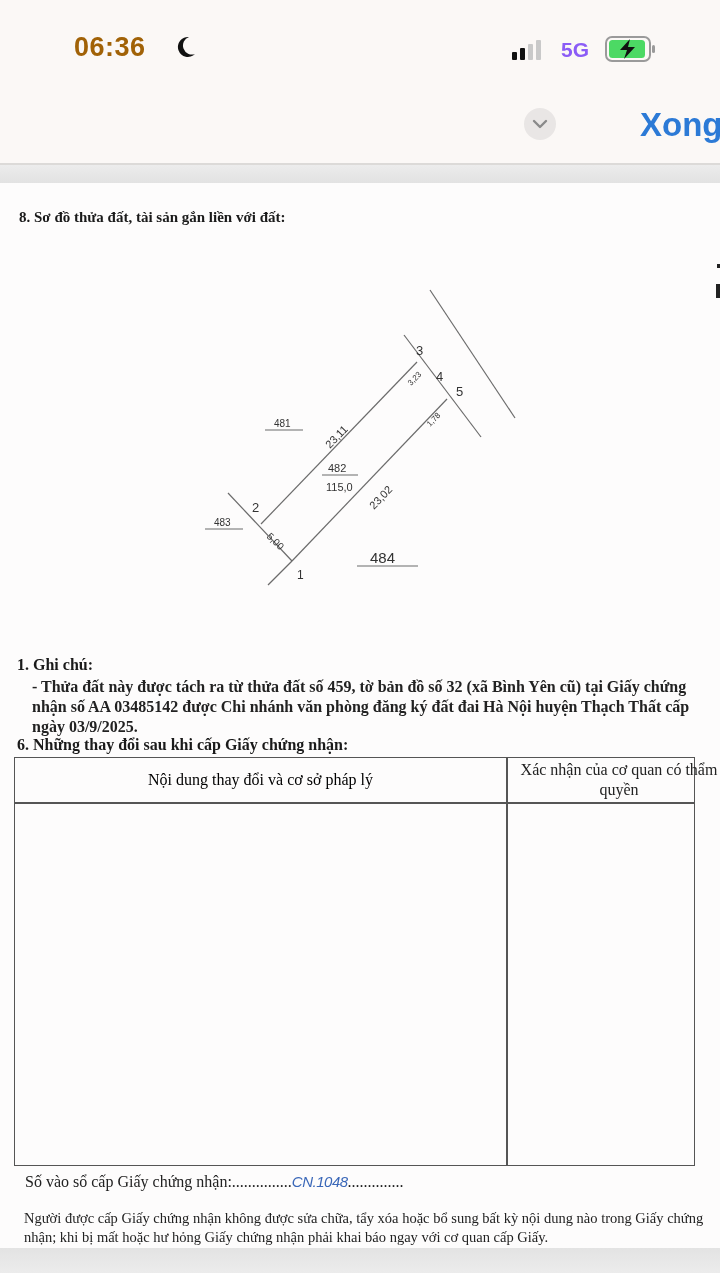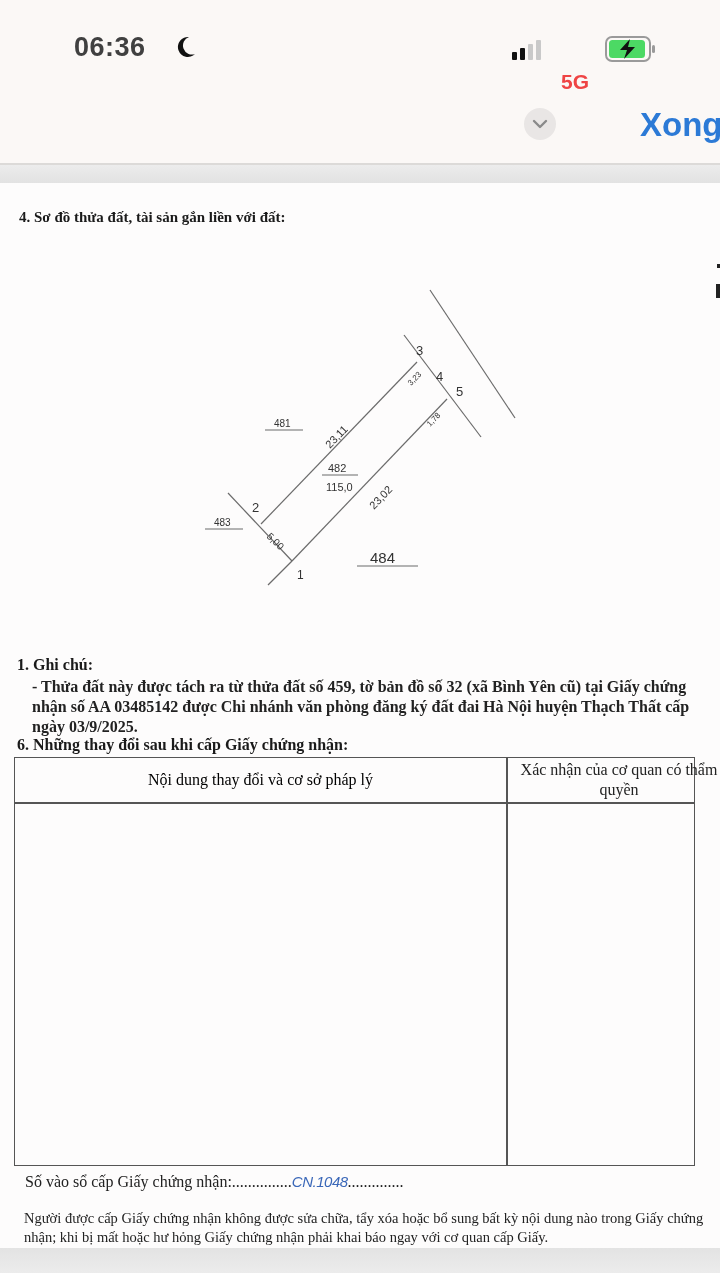--- a/index.html
+++ b/index.html
@@ -1,24 +1,24 @@
 <!DOCTYPE html>
 <html><head>
   <meta charset="utf-8">
   <style>
     * { box-sizing: border-box; margin: 0; padding: 0; }
     html, body { width: 720px; height: 1273px; overflow: hidden; background: #fbf8f6; }
     body { position: relative; font-family: "Liberation Sans", sans-serif; }
 
     .status-bar { position: absolute; top: 0; left: 0; width: 720px; height: 95px; }
-    .time { position: absolute; left: 74px; top: 32px; font-size: 27px; font-weight: bold; color: #404040; letter-spacing: 0.5px; }
+    .time { position: absolute; left: 74px; top: 32px; font-size: 27px; font-weight: bold; color: #a16207; letter-spacing: 0.5px; }
     .moon { position: absolute; left: 176px; top: 35px; width: 20px; height: 24px; }
     .signal { position: absolute; left: 512px; top: 40px; display: flex; align-items: flex-end; gap: 3px; }
     .signal span { display: block; width: 5px; border-radius: 1px; }
-    .net { position: absolute; left: 561px; top: 38px; font-size: 21px; font-weight: bold; color: #ef4444; margin-top: 32px; }
+    .net { position: absolute; left: 561px; top: 38px; font-size: 21px; font-weight: bold; color: #8b5cf6; }
     .battery { position: absolute; left: 605px; top: 36px; width: 52px; height: 26px; }
 
     .nav-bar { position: absolute; top: 95px; left: 0; width: 720px; height: 70px; }
     .doc-title { position: absolute; left: 33px; top: 12px; font-size: 33px; font-weight: bold; color: #111; white-space: nowrap; letter-spacing: 0.3px; }
     .title-chevron { position: absolute; left: 524px; top: 13px; width: 32px; height: 32px; border-radius: 50%; background: #e9e6e5; display: flex; align-items: center; justify-content: center; }
     .done-btn { position: absolute; left: 600px; top: 11px; font-size: 33px; font-weight: bold; color: #2c7ad6; margin-left: 40px; }
 
     .nav-divider { position: absolute; top: 163px; left: 0; width: 720px; height: 2px; background: #dcdad8; }
     .gray-strip { position: absolute; top: 165px; left: 0; width: 720px; height: 18px; background: linear-gradient(#ececec, #e2e2e2); }
 
@@ -76,21 +76,21 @@
     <svg width="16" height="10" viewBox="0 0 16 10">
       <path d="M2 2 L8 8 L14 2" fill="none" stroke="#8a8a8a" stroke-width="2.4" stroke-linecap="round" stroke-linejoin="round"></path>
     </svg>
   </div>
   <span class="done-btn">Xong</span>
 </div>
 <div class="nav-divider"></div>
 <div class="gray-strip"></div>
 
 <div class="doc">
-  <div class="sec4">4. Sơ đồ thửa đất, tài sản gắn liền với đất:</div>
+  <div class="sec4">8. Sơ đồ thửa đất, tài sản gắn liền với đất:</div>
   <div class="edge-mark"></div>
   <div class="edge-mark2"></div>
 
   <svg class="diagram" viewBox="0 0 720 440">
     <g stroke="#6b6b6b" stroke-width="1.2" fill="none">
 
       <line x1="430" y1="107" x2="515" y2="235"></line>
 
       <line x1="404" y1="152" x2="481" y2="254"></line>
 

